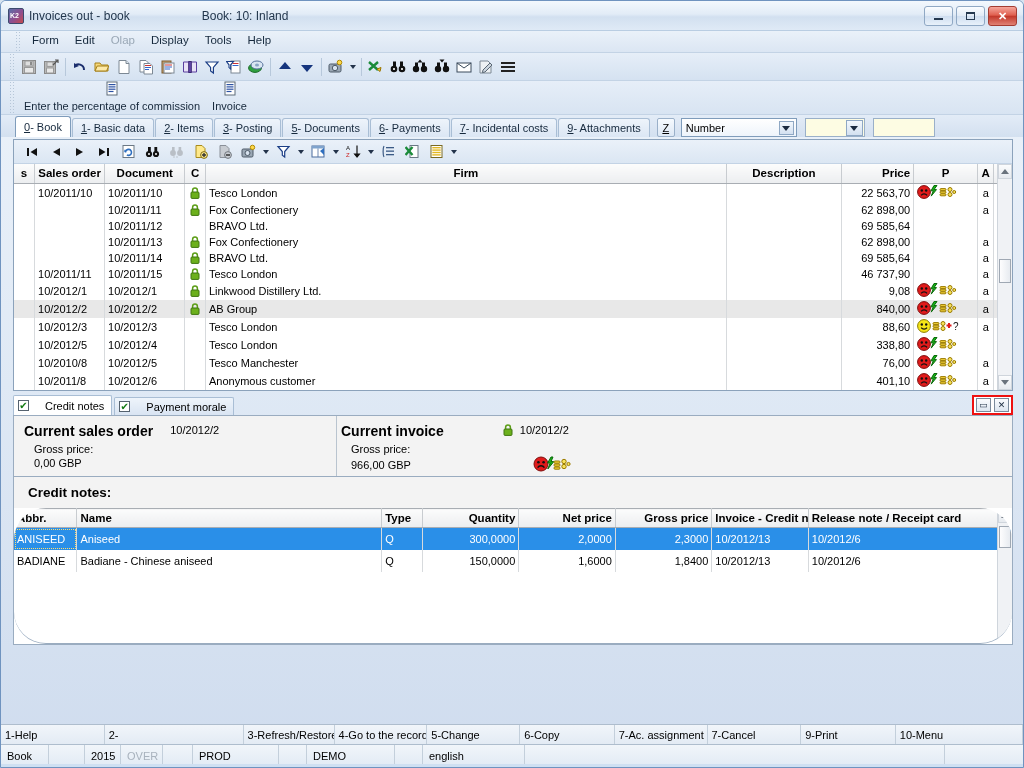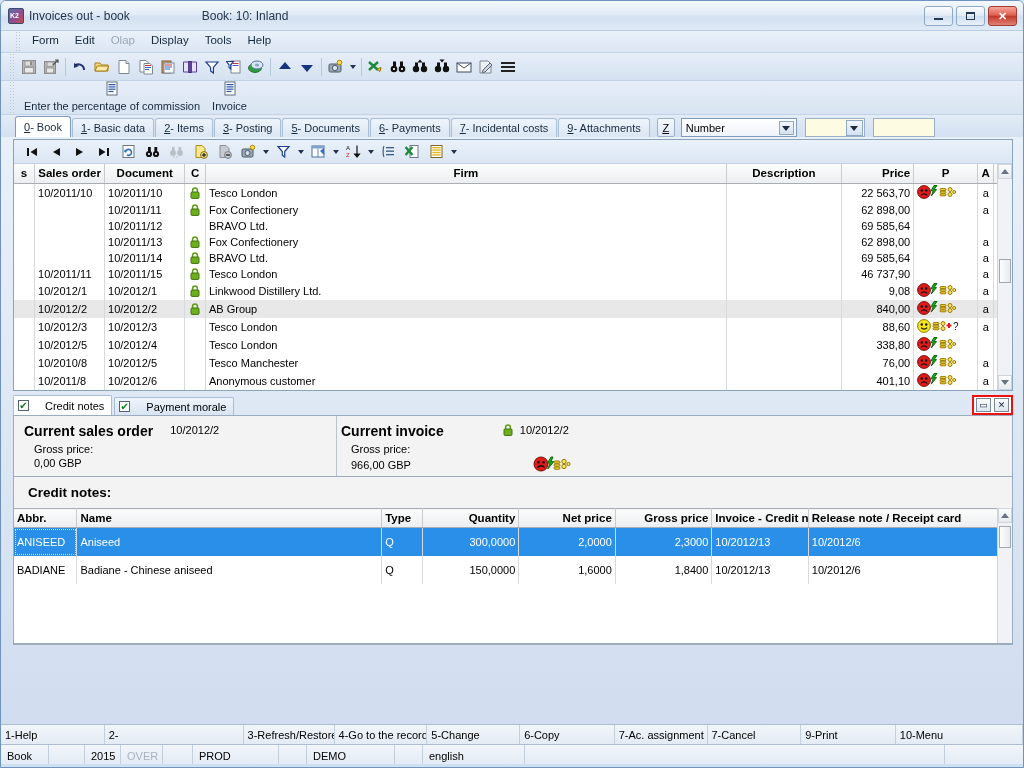--- a/index.html
+++ b/index.html
@@ -227,29 +227,29 @@
 
   table.grid2 { border-collapse:collapse; width:100%; table-layout:fixed; }
   table.grid2 th {
     background:linear-gradient(180deg,#fcfcfc,#ebedef);
     border-right:1px solid #c8ccd0; border-bottom:1px solid #a8adb3; border-top:1px solid #a8adb3;
     font-size:11.5px; font-weight:bold; text-align:left; padding:2px 3px; height:19px;
     white-space:nowrap; overflow:hidden;
   }
   table.grid2 th.r { text-align:right; }
   table.grid2 td {
-    font-size:11px; padding:8px 3px; height:14px;
+    font-size:11px; padding:1px 3px; height:22px;
     border-right:1px solid #d7dadd; white-space:nowrap; overflow:hidden;
   }
   table.grid2 td.r { text-align:right; }
   tr.sel2 td { background:#2a8fe8; color:#fff; }
   tr.sel2 td.first { background:#2a8fe8; outline:1px dotted #ffdf6e; outline-offset:-2px; }
 
   #grid2wrap { position:relative; height:136px; overflow:hidden; background:#fff;
-               border-bottom:1px solid #9aacc0; }
+               border-bottom:1px solid #9aacc0;border-radius:32px; }
   .vscroll2 { position:absolute; right:0; top:0; bottom:0; width:15px;
               background:#f0f2f5; border-left:1px solid #cfd5dc; }
   .vscroll2 .thumb { position:absolute; left:1px;right:1px; top:18px; height:22px;
                      background:linear-gradient(90deg,#fdfdfe,#e7ebf0); border:1px solid #9fa8b3; }
 
   
   #fkeybar {
     position:absolute; left:0; right:0; bottom:23px; height:20px;
     background:linear-gradient(180deg,#f1f5fa,#e3ebf4);
     border-top:1px solid #aebdcd; display:flex; align-items:center;

